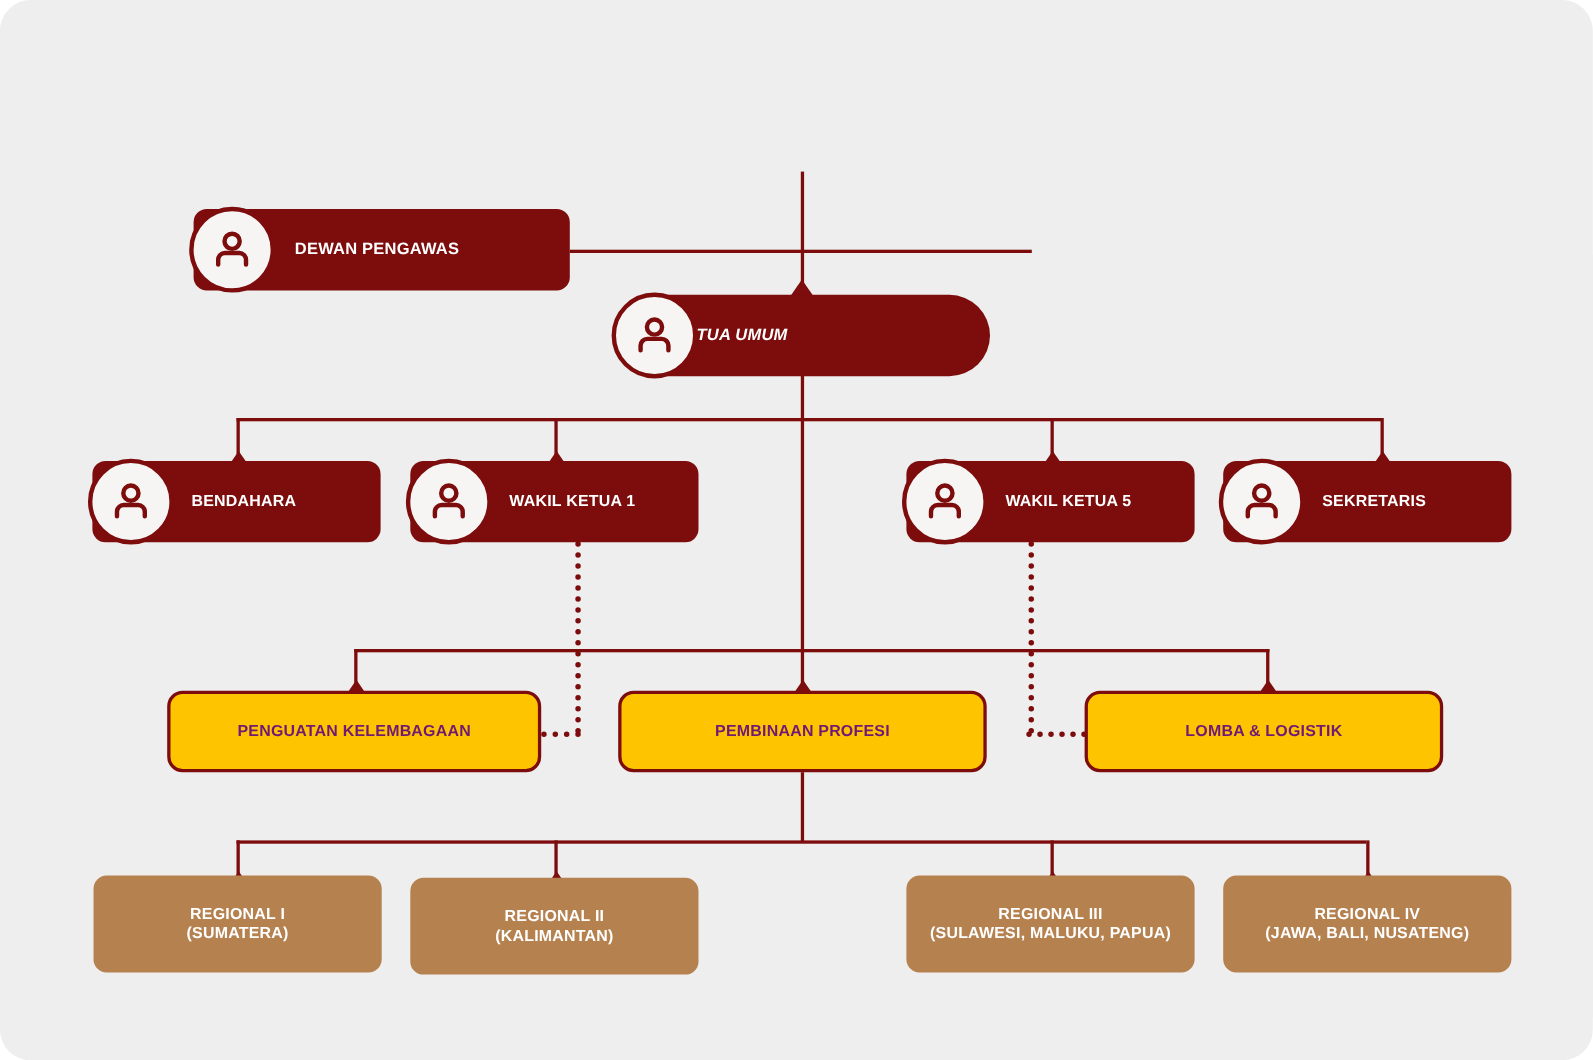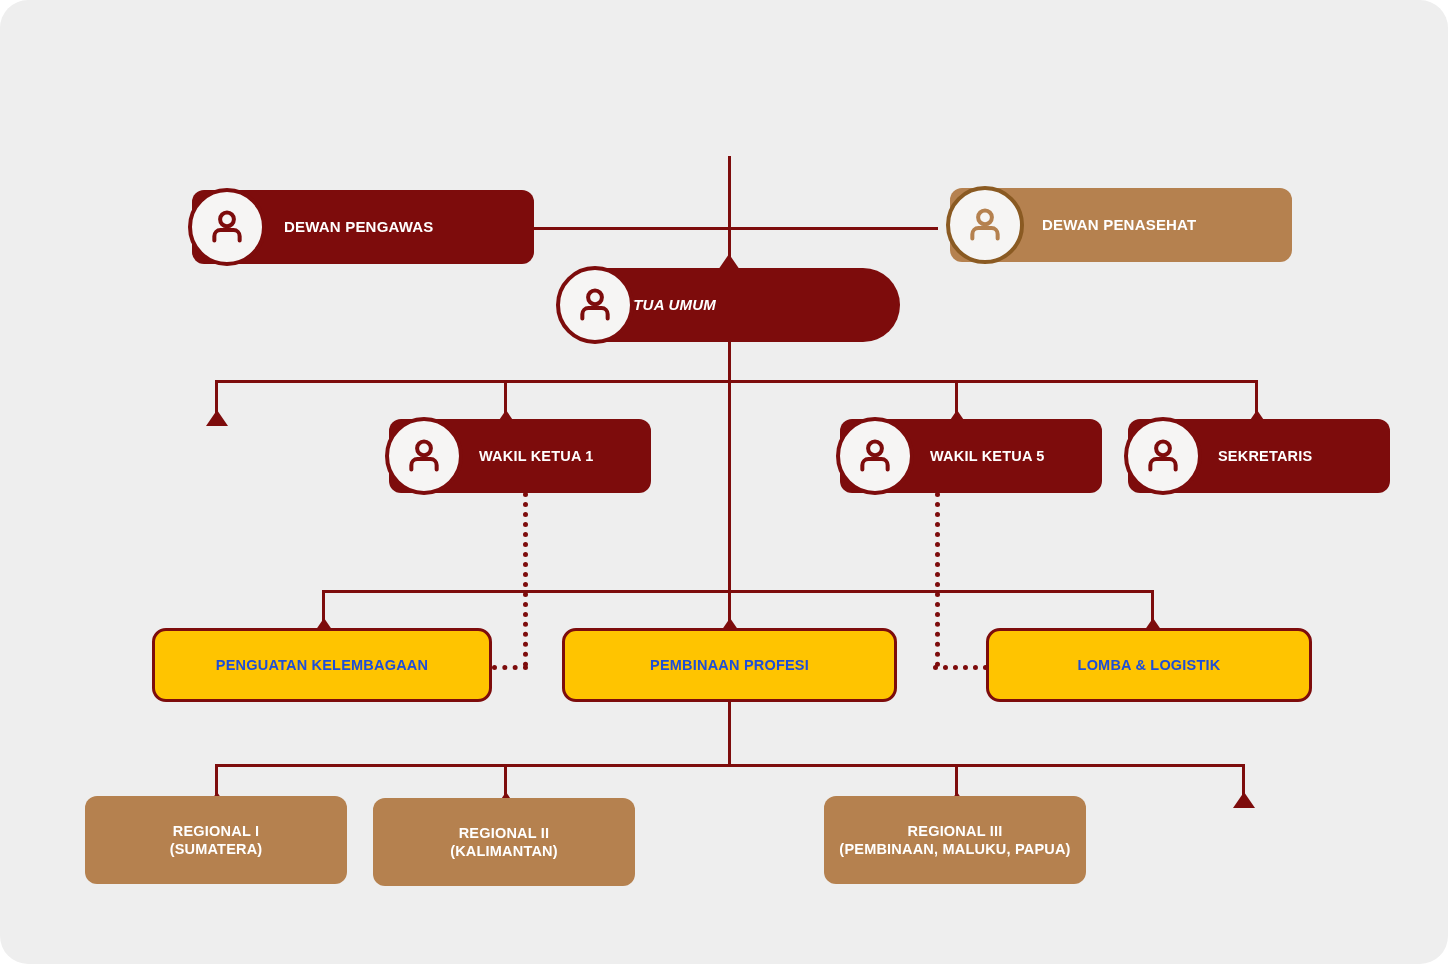--- a/index.html
+++ b/index.html
@@ -47,27 +47,26 @@
   .avatar svg { width: 46px; height: 46px; display:block; }
 
   
   .pill {
     border-radius: 999px;
     height: 74px;
   }
   .rbox {
     border-radius: 12px;
     height: 74px;
-    margin-left: 16px;
   }
   .maroon { background: #7d0c0c; color: #ffffff; }
   .tan    { background: #b5814f; color: #ffffff; }
   .yellow {
     background: #ffc400;
-    color: #1d4ed8;
+    color: #701a75;
     border: 3px solid #7d0c0c;
     border-radius: 14px;
     height: 74px;
     justify-content: center;
     text-align: center;
   }
   .regional {
     background: #b5814f;
     color: #ffffff;
     border-radius: 12px;
@@ -149,40 +148,40 @@
   <div class="node rbox maroon" style="left:176px; top:190px; width:342px;">
     <span class="avatar">
       <svg viewBox="0 0 24 24" fill="none" stroke="#7d0c0c" stroke-width="2.1" stroke-linecap="round" stroke-linejoin="round">
         <circle cx="12" cy="8" r="3.6"></circle>
         <path d="M5.4 19v-2.2a3.2 3.2 0 0 1 3.2-3.2h6.8a3.2 3.2 0 0 1 3.2 3.2V19"></path>
       </svg>
     </span>
     <span class="node-label" style="margin-left:92px; font-size:15px;">DEWAN PENGAWAS</span>
   </div>
 
-  <div class="node rbox tan" style="left:934px; top:188px; width:342px;">
-    <span class="avatar tan-ring">
-      <svg viewBox="0 0 24 24" fill="none" stroke="#b5814f" stroke-width="2.1" stroke-linecap="round" stroke-linejoin="round">
-        <circle cx="12" cy="8" r="3.6"></circle>
-        <path d="M5.4 19v-2.2a3.2 3.2 0 0 1 3.2-3.2h6.8a3.2 3.2 0 0 1 3.2 3.2V19"></path>
-      </svg>
-    </span>
-    <span class="node-label" style="margin-left:92px; font-size:15px;">DEWAN PENASEHAT</span>
-  </div>
 
   <div class="node pill maroon" style="left:560px; top:268px; width:340px;">
     <span class="avatar">
       <svg viewBox="0 0 24 24" fill="none" stroke="#7d0c0c" stroke-width="2.1" stroke-linecap="round" stroke-linejoin="round">
         <circle cx="12" cy="8" r="3.6"></circle>
         <path d="M5.4 19v-2.2a3.2 3.2 0 0 1 3.2-3.2h6.8a3.2 3.2 0 0 1 3.2 3.2V19"></path>
       </svg>
     </span>
     <span class="node-label" style="margin-left:52px; font-size:15px;font-style:italic;">KETUA UMUM</span>
   </div>
 
+  <div class="node rbox maroon" style="left:84px; top:419px; width:262px;">
+    <span class="avatar">
+      <svg viewBox="0 0 24 24" fill="none" stroke="#7d0c0c" stroke-width="2.1" stroke-linecap="round" stroke-linejoin="round">
+        <circle cx="12" cy="8" r="3.6"></circle>
+        <path d="M5.4 19v-2.2a3.2 3.2 0 0 1 3.2-3.2h6.8a3.2 3.2 0 0 1 3.2 3.2V19"></path>
+      </svg>
+    </span>
+    <span class="node-label" style="margin-left:90px; font-size:14.5px;">BENDAHARA</span>
+  </div>
 
   <div class="node rbox maroon" style="left:373px; top:419px; width:262px;">
     <span class="avatar">
       <svg viewBox="0 0 24 24" fill="none" stroke="#7d0c0c" stroke-width="2.1" stroke-linecap="round" stroke-linejoin="round">
         <circle cx="12" cy="8" r="3.6"></circle>
         <path d="M5.4 19v-2.2a3.2 3.2 0 0 1 3.2-3.2h6.8a3.2 3.2 0 0 1 3.2 3.2V19"></path>
       </svg>
     </span>
     <span class="node-label" style="margin-left:90px; font-size:14.5px;">WAKIL KETUA 1</span>
   </div>
@@ -224,17 +223,21 @@
 (KALIMANTAN)</span>
   </div>
 
   <div class="node regional" style="left:85px; top:796px; width:262px;">
     <span class="node-label" style="font-size:14.5px;">REGIONAL I
 (SUMATERA)</span>
   </div>
 
   <div class="node regional" style="left:824px; top:796px; width:262px;">
     <span class="node-label" style="font-size:14.5px;">REGIONAL III
-(PEMBINAAN, MALUKU, PAPUA)</span>
-  </div>
-
+(SULAWESI, MALUKU, PAPUA)</span>
+  </div>
+
+  <div class="node regional" style="left:1112px; top:796px; width:262px;">
+    <span class="node-label" style="font-size:14.5px;">REGIONAL IV
+(JAWA, BALI, NUSATENG)</span>
+  </div>
 
 </div>
 
 </body></html>

